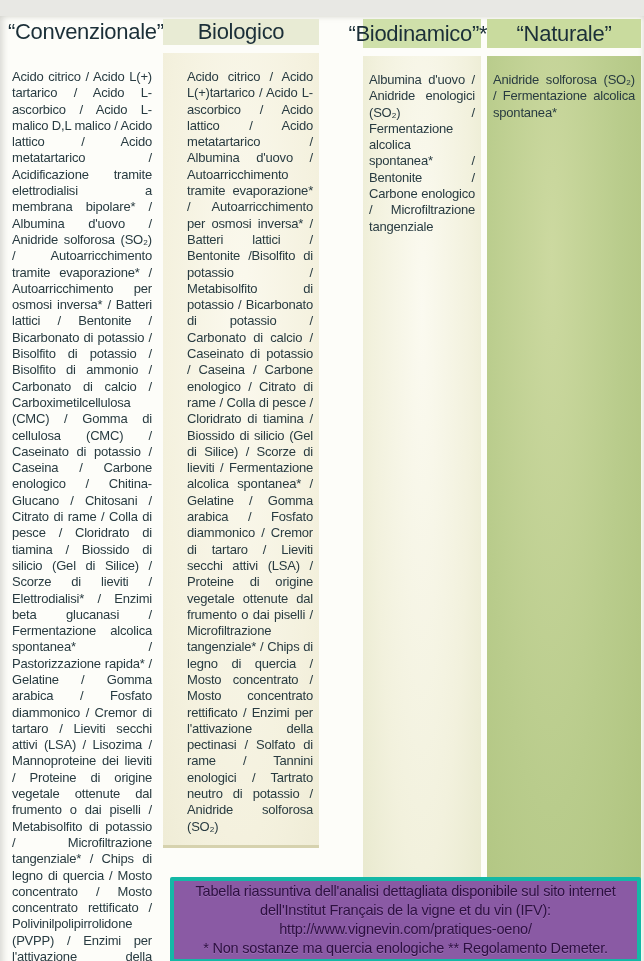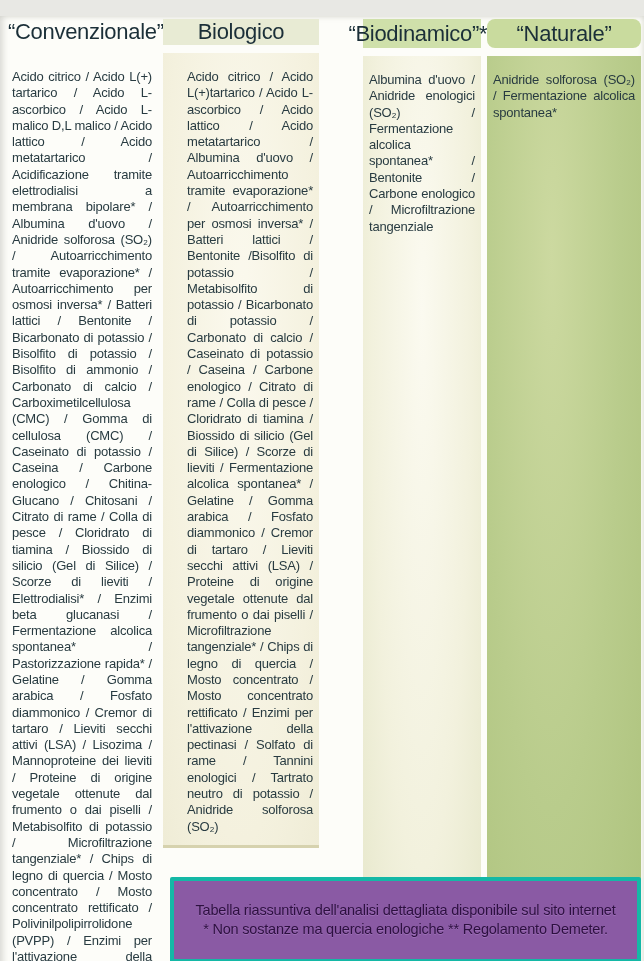--- a/index.html
+++ b/index.html
@@ -46,21 +46,21 @@
   
   .col-bio  { left: 163px; width: 156px; height: 766px; }
   .col-bio .col-header { background: #e8ebd4; }
   .col-bio .col-body   { background: radial-gradient(ellipse at 50% 35%, #fbf9ee 0%, #f4f1de 70%, #efecd6 100%); border-bottom: 3px solid #d6d2ae; padding-left: 24px; }
   
   .col-biod { left: 323px; width: 158px; height: 951px; padding-left: 40px; }
   .col-biod .col-header { background: #cfe0aa; }
   .col-biod .col-body   { background: radial-gradient(ellipse at 50% 28%, #fbfaf0 0%, #f2f1dd 60%, #e7e8cc 100%); border-bottom: 4px solid #8a9a5a; }
   
   .col-nat  { left: 487px; width: 154px; height: 953px; }
-  .col-nat .col-header { background: #c9db9e; border-radius: 8px; }
+  .col-nat .col-header { background: #c9db9e; }
   .col-nat .col-body   { background: radial-gradient(ellipse at 42% 22%, #ccd9a0 0%, #b9cc8c 55%, #aec37e 100%); border-bottom: 5px solid #56682f; }
   
   .footer-box {
     position: absolute;
     left: 170px;
     top: 861px;
     width: 471px;
     height: 86px;
     background: #8a5aa4;
     border: 4px solid #14b8a6;
@@ -107,16 +107,18 @@
 
   <div class="col col-nat">
     <div class="col-header">“Naturale”</div>
     <div class="col-body">Anidride solforosa (SO₂) / Fermentazione alcolica spontanea*</div>
   </div>
 
   <div class="edge-strip-left"></div>
 
   <div class="footer-box">
     <div>Tabella riassuntiva dell'analisi dettagliata disponibile sul sito internet</div>
+    <div>dell'Institut Français de la vigne et du vin (IFV):</div>
+    <div>http://www.vignevin.com/pratiques-oeno/</div>
     <div>* Non sostanze ma quercia enologiche ** Regolamento Demeter.</div>
   </div>
 
 </div>
 
 </body></html>

